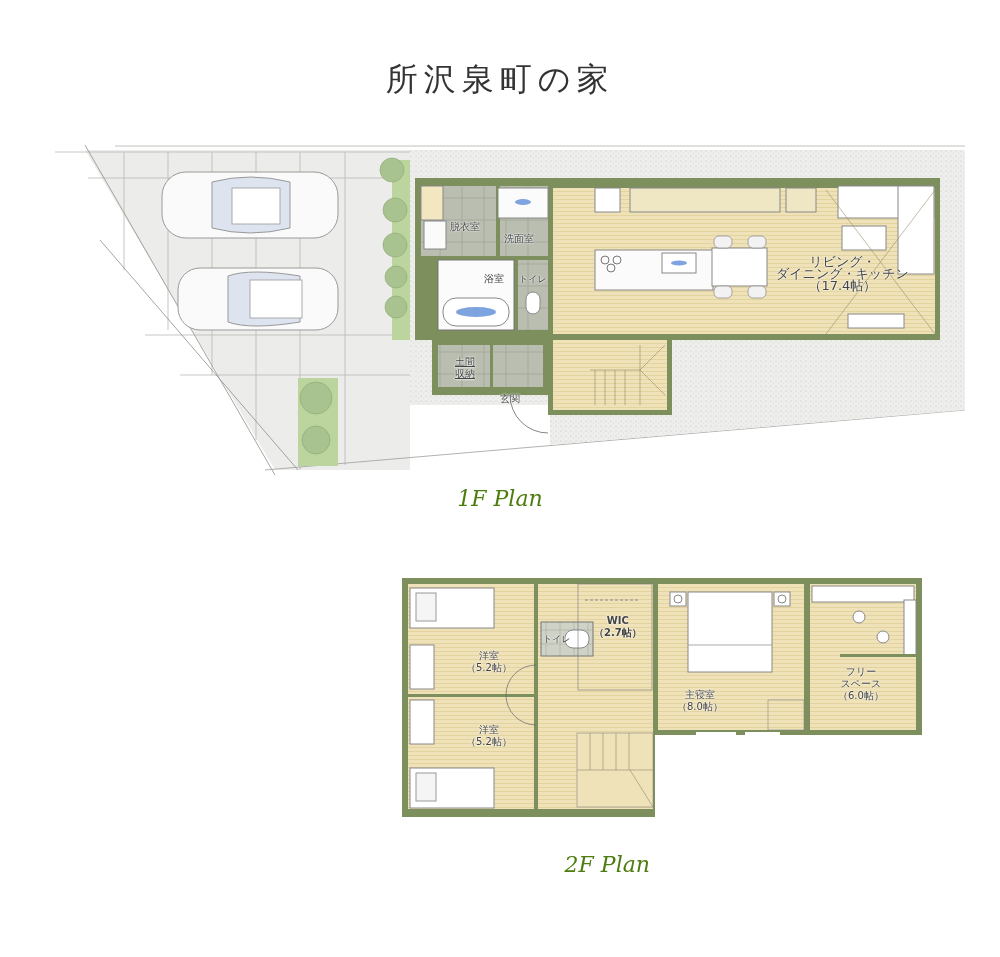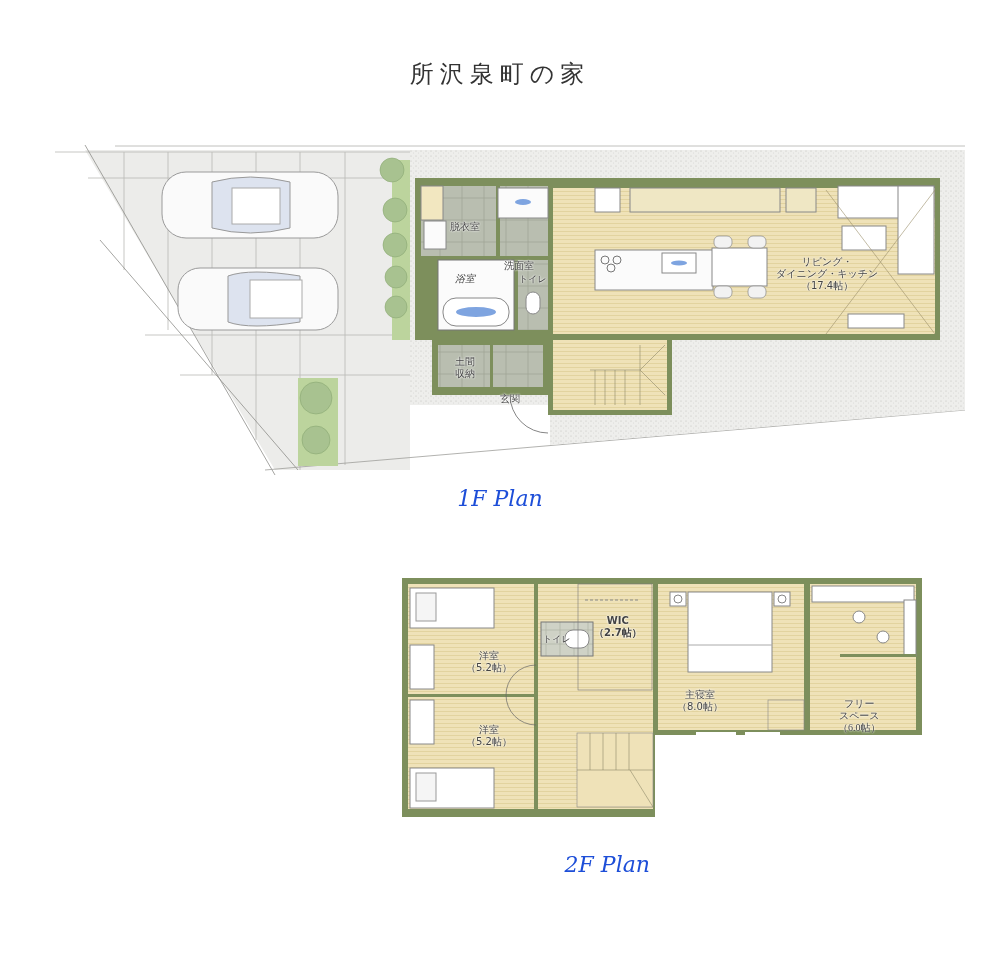--- a/index.html
+++ b/index.html
@@ -1,18 +1,18 @@
 <!DOCTYPE html>
 <html><head>
 <meta charset="utf-8">
 <style>
   html,body{margin:0;padding:0;background:#ffffff;}
   body{width:1000px;height:957px;position:relative;overflow:hidden;font-family:"DejaVu Sans",sans-serif;}
-  .title{position:absolute;left:0;top:58px;width:1000px;text-align:center;font-size:24px;letter-spacing:6px;color:#333;}
-  .plan-label{position:absolute;width:300px;text-align:center;font-family:"DejaVu Serif","Liberation Serif",serif;font-style:italic;font-size:22px;color:#1d4ed8;}
+  .title{position:absolute;left:0;top:58px;width:1000px;text-align:center;font-size:32px;letter-spacing:6px;color:#333;}
+  .plan-label{position:absolute;width:300px;text-align:center;font-family:"DejaVu Serif","Liberation Serif",serif;font-style:italic;font-size:22px;color:#4d7c0f;}
   .abs{position:absolute;}
   .lbl{position:absolute;font-size:10px;color:#444;text-align:center;line-height:12px;white-space:pre;text-shadow:0 0 2px #fff,0 0 2px #fff;}
   svg{position:absolute;left:0;top:0;}
 </style>
 </head>
 <body>
 
 <div class="title">所沢泉町の家</div>
 
 <div class="abs" style="left:0;top:0;width:1000px;height:500px;">
@@ -132,27 +132,27 @@
   <rect x="838" y="186" width="96" height="32" fill="#fff" stroke="#888"></rect>
   <rect x="898" y="186" width="36" height="88" fill="#fff" stroke="#888"></rect>
   <rect x="842" y="226" width="44" height="24" fill="#fff" stroke="#888"></rect>
   <rect x="848" y="314" width="56" height="14" fill="#fff" stroke="#888"></rect>
   <line x1="826" y1="190" x2="935" y2="334" stroke="#9a8f6a" stroke-width="0.6"></line>
   <line x1="935" y1="190" x2="826" y2="334" stroke="#9a8f6a" stroke-width="0.6"></line>
   <rect x="786" y="188" width="30" height="24" fill="#efe7c4" stroke="#888"></rect>
 </svg>
 
 <div class="lbl" style="left:450px;top:221px;">脱衣室</div>
-<div class="lbl" style="left:504px;top:233px;margin-top:27px;">洗面室</div>
-<div class="lbl" style="left:455px;top:273px;font-style:italic;">浴室</div>
+<div class="lbl" style="left:504px;top:233px;">洗面室</div>
+<div class="lbl" style="left:484px;top:273px;">浴室</div>
 <div class="lbl" style="left:519px;top:273px;font-size:9px;">トイレ</div>
-<div class="lbl" style="left:455px;top:356px;">土間
+<div class="lbl" style="left:455px;top:356px;text-decoration:underline;">土間
 収納</div>
 <div class="lbl" style="left:500px;top:361px;margin-top:32px;">玄関</div>
-<div class="lbl" style="left:776px;top:256px;font-size:10px;">リビング・
+<div class="lbl" style="left:776px;top:256px;font-size:13px;">リビング・
 ダイニング・キッチン
 （17.4帖）</div>
 </div>
 
 <div class="plan-label" style="left:350px;top:486px;">1F Plan</div>
 
 <div class="abs" style="left:0;top:0;width:1000px;height:957px;">
 <svg width="1000" height="957" style="top:0;">
   <defs>
     <pattern id="wood2" width="6" height="4" patternUnits="userSpaceOnUse">
@@ -222,18 +222,18 @@
 
 <div class="lbl" style="left:466px;top:650px;">洋室
 （5.2帖）</div>
 <div class="lbl" style="left:466px;top:724px;">洋室
 （5.2帖）</div>
 <div class="lbl" style="left:543px;top:633px;font-size:9px;">トイレ</div>
 <div class="lbl" style="left:594px;top:615px;font-weight:bold;">WIC
 （2.7帖）</div>
 <div class="lbl" style="left:677px;top:689px;">主寝室
 （8.0帖）</div>
-<div class="lbl" style="left:838px;top:698px;font-family:Liberation Serif, serif;">フリー
+<div class="lbl" style="left:838px;top:666px;">フリー
 スペース
 （6.0帖）</div>
 </div>
 
 <div class="plan-label" style="left:350px;top:852px;text-align:right;">2F Plan</div>
 
 </body></html>

